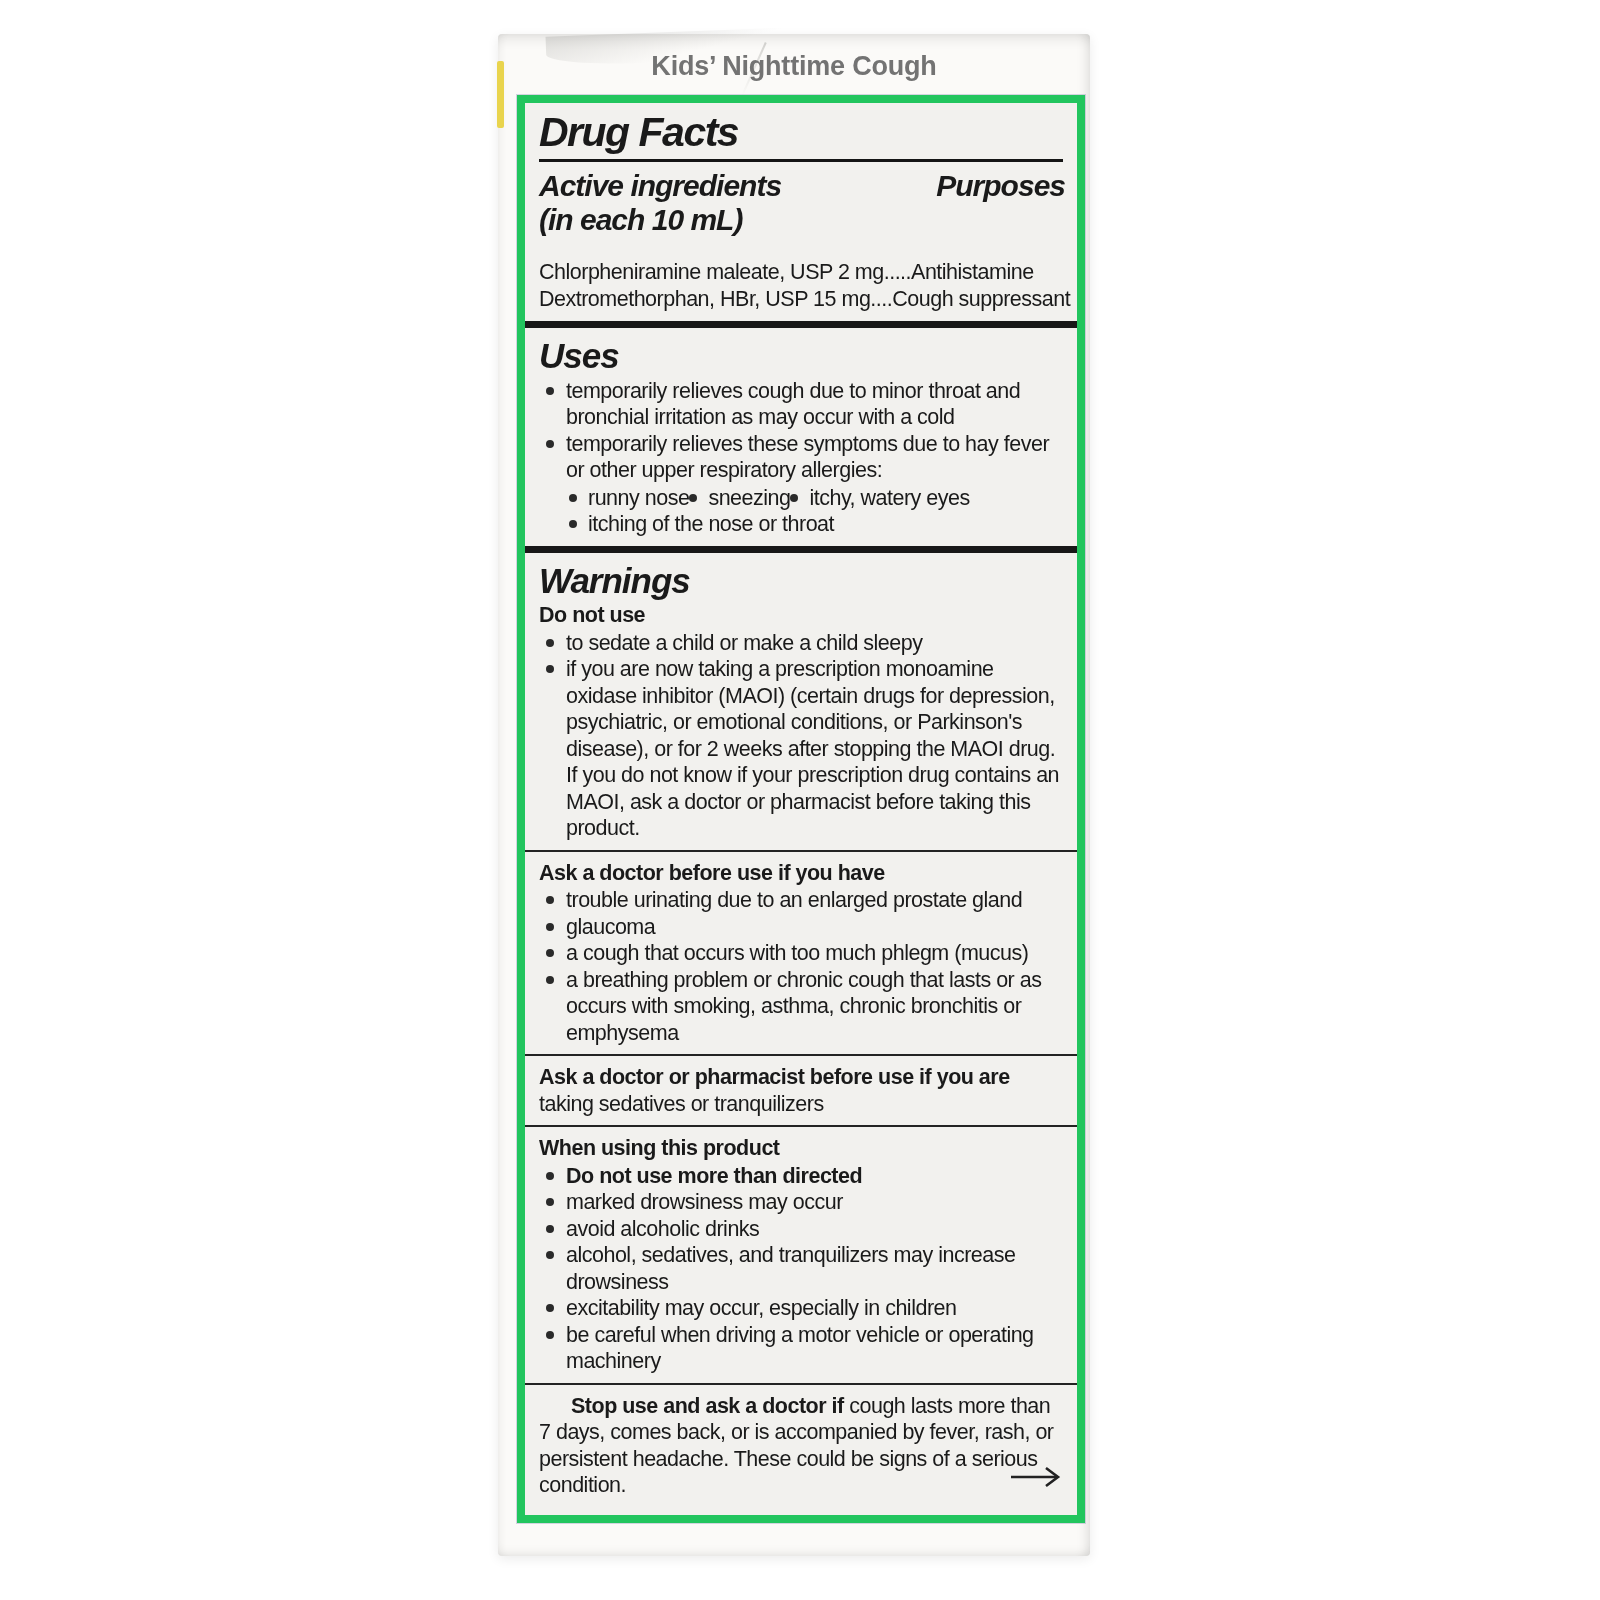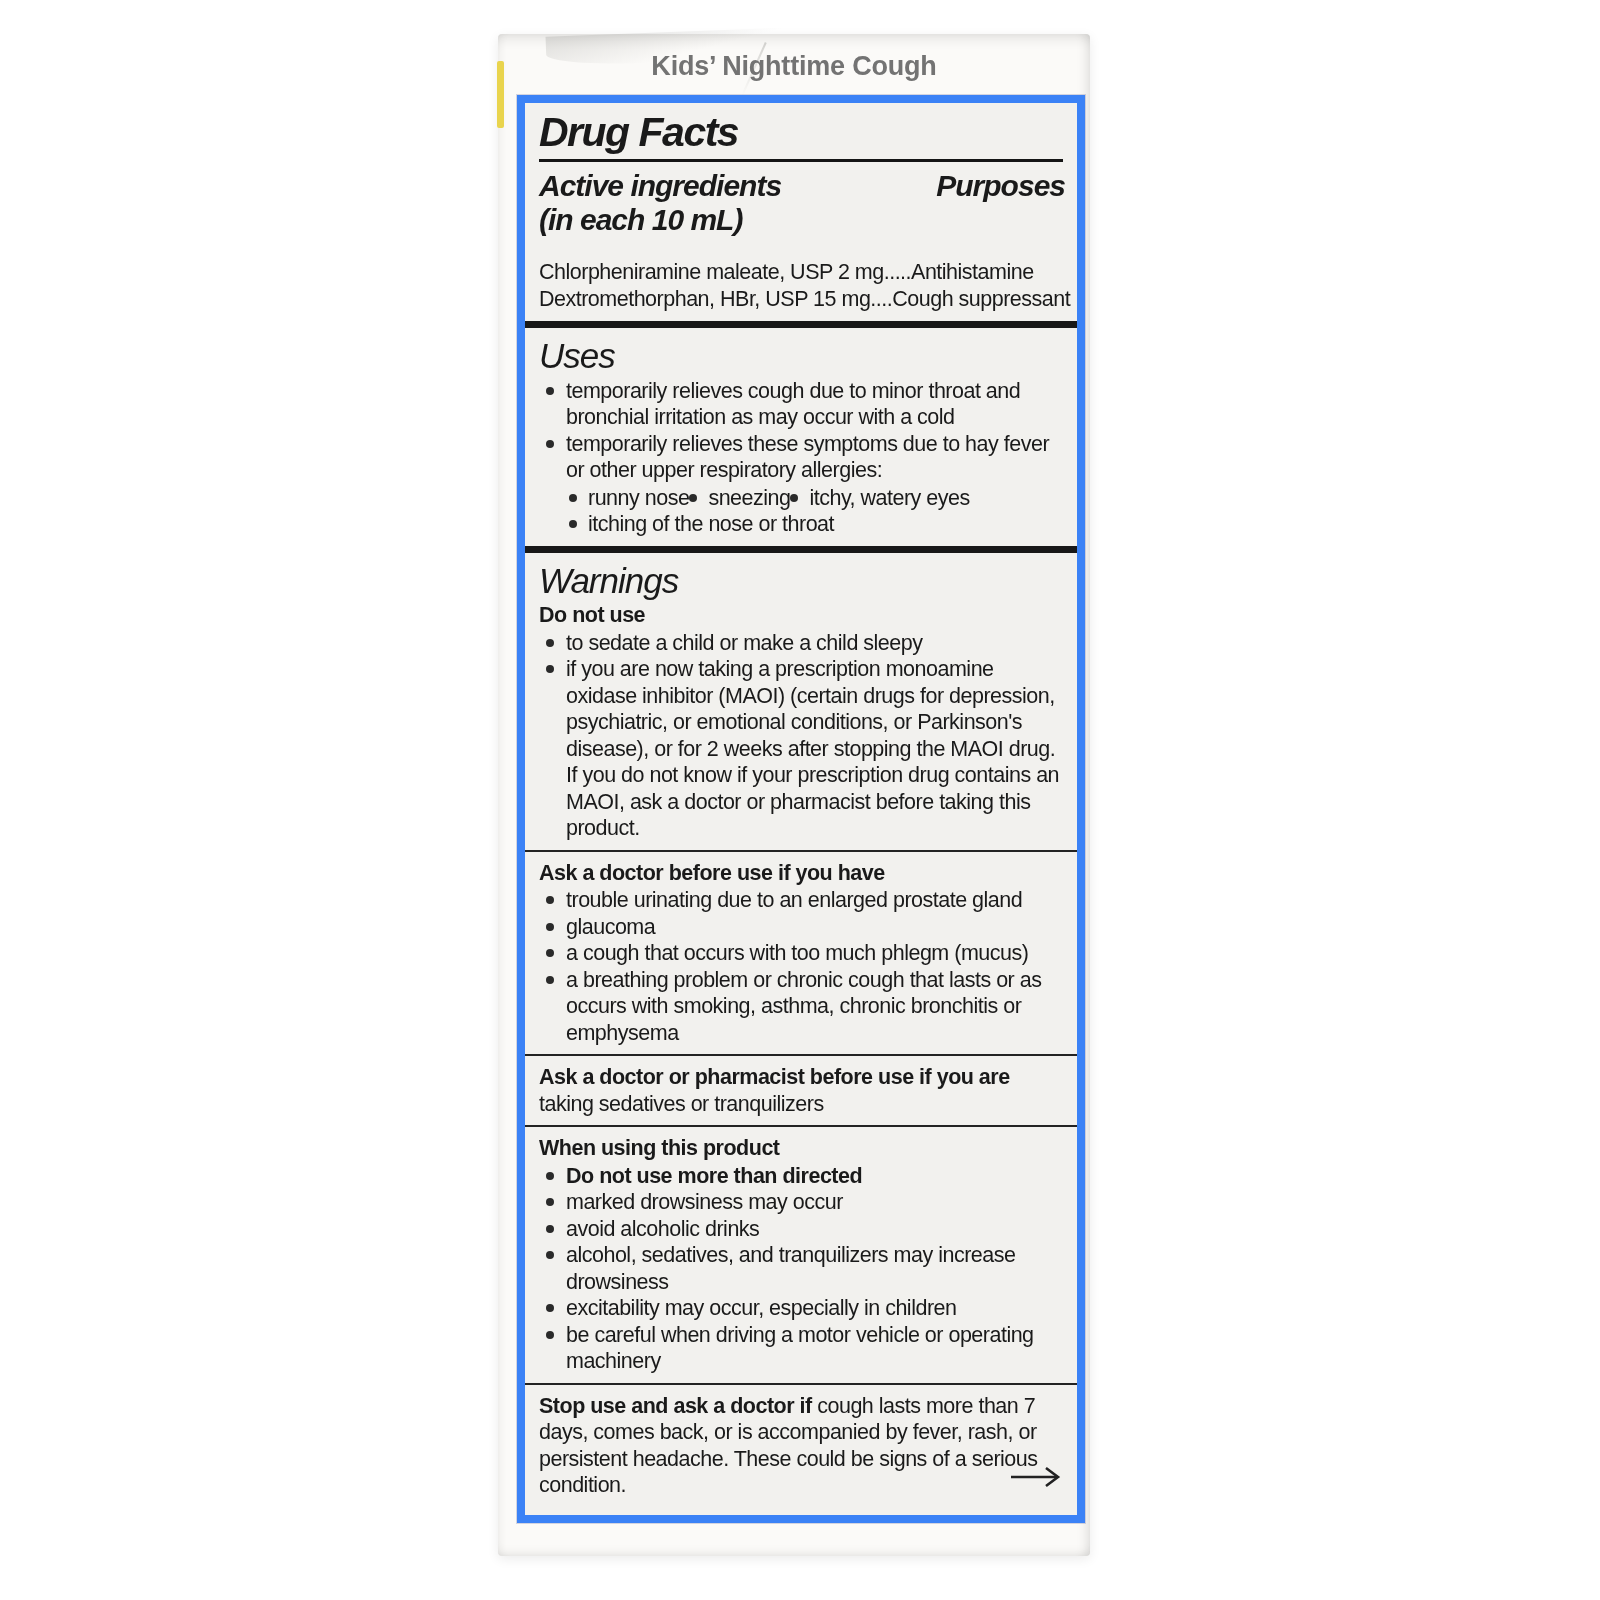--- a/index.html
+++ b/index.html
@@ -28,52 +28,52 @@
   }
   .yellow-strip { position:absolute; left:-1px; top:27px; width:7px; height:67px; background:#e9d44d; border-radius:2px; }
 
   .box-header {
     position:absolute; top:17px; left:0; width:100%; text-align:center;
     font-size:27px; font-weight:bold; letter-spacing:-0.2px; color:#737373;
   }
 
   .panel {
     position:absolute; left:19px; top:61px; width:568px; height:1428px;
-    border:8px solid #3b82f6; background:#f2f1ee;
+    border:8px solid #22c55e; background:#f2f1ee;
     padding:8px 12px 10px 14px; overflow:hidden;
     box-shadow: 0 0 0 1px rgba(90,98,150,.25);
   }
 
   .df-title { font-size:41px; font-weight:bold; font-style:italic; letter-spacing:-1.5px; line-height:1.06; }
   .title-rule { height:3px; background:#151515; margin:5px 2px 7px 0; }
 
   .ai-row { display:flex; justify-content:space-between; align-items:flex-end; }
   .h2 { font-size:30px; font-weight:bold; font-style:italic; letter-spacing:-1px; line-height:1.12; }
   .ai-sub { margin-bottom:22px; }
 
   .ing-line { font-size:21.5px; line-height:27px; letter-spacing:-0.5px; white-space:nowrap; }
 
   .bar  { height:7px; background:#181818; margin:8px -12px 8px -14px; }
   .rule { height:2px; background:#232323; margin:8px -12px 8px -14px; }
 
-  .sec-title { font-size:35px; font-weight:normal; font-style:italic; letter-spacing:-1px; line-height:1.14; margin:1px 0 2px; }
+  .sec-title { font-size:35px; font-weight:bold; font-style:italic; letter-spacing:-1px; line-height:1.14; margin:1px 0 2px; }
   .sub-head { font-weight:bold; font-size:21.5px; line-height:26.5px; letter-spacing:-0.5px; }
   .body-text { font-size:21.5px; line-height:26.5px; letter-spacing:-0.5px; }
 
   ul.blist { list-style:none; margin:1px 0 1px; }
   ul.blist > li { position:relative; padding-left:27px; font-size:21.5px; line-height:26.5px; letter-spacing:-0.5px; }
   ul.blist > li::before { content:""; position:absolute; left:7px; top:9px; width:8px; height:8px; border-radius:50%; background:#2a2a2a; }
   ul.blist > li.bold-item { font-weight:bold; }
 
   .sym-line { display:flex; margin-left:30px; font-size:21.5px; line-height:26.5px; letter-spacing:-0.5px; }
   .sym { position:relative; padding-left:19px; white-space:nowrap; }
   .sym::before { content:""; position:absolute; left:0; top:9px; width:8px; height:8px; border-radius:50%; background:#2a2a2a; }
 
   .stop-block { position:relative; padding-right:2px; }
-  .stop-block .b { font-weight:bold; }
+  .stop-block .b { font-weight:bold;margin-left:32px; }
   .arrow { position:absolute; right:2px; bottom:2px; }
 </style>
 </head>
 <body>
 
 <div class="page">
   <div class="box">
     <div class="crease"></div>
     <div class="crease2"></div>
     <div class="yellow-strip"></div>

